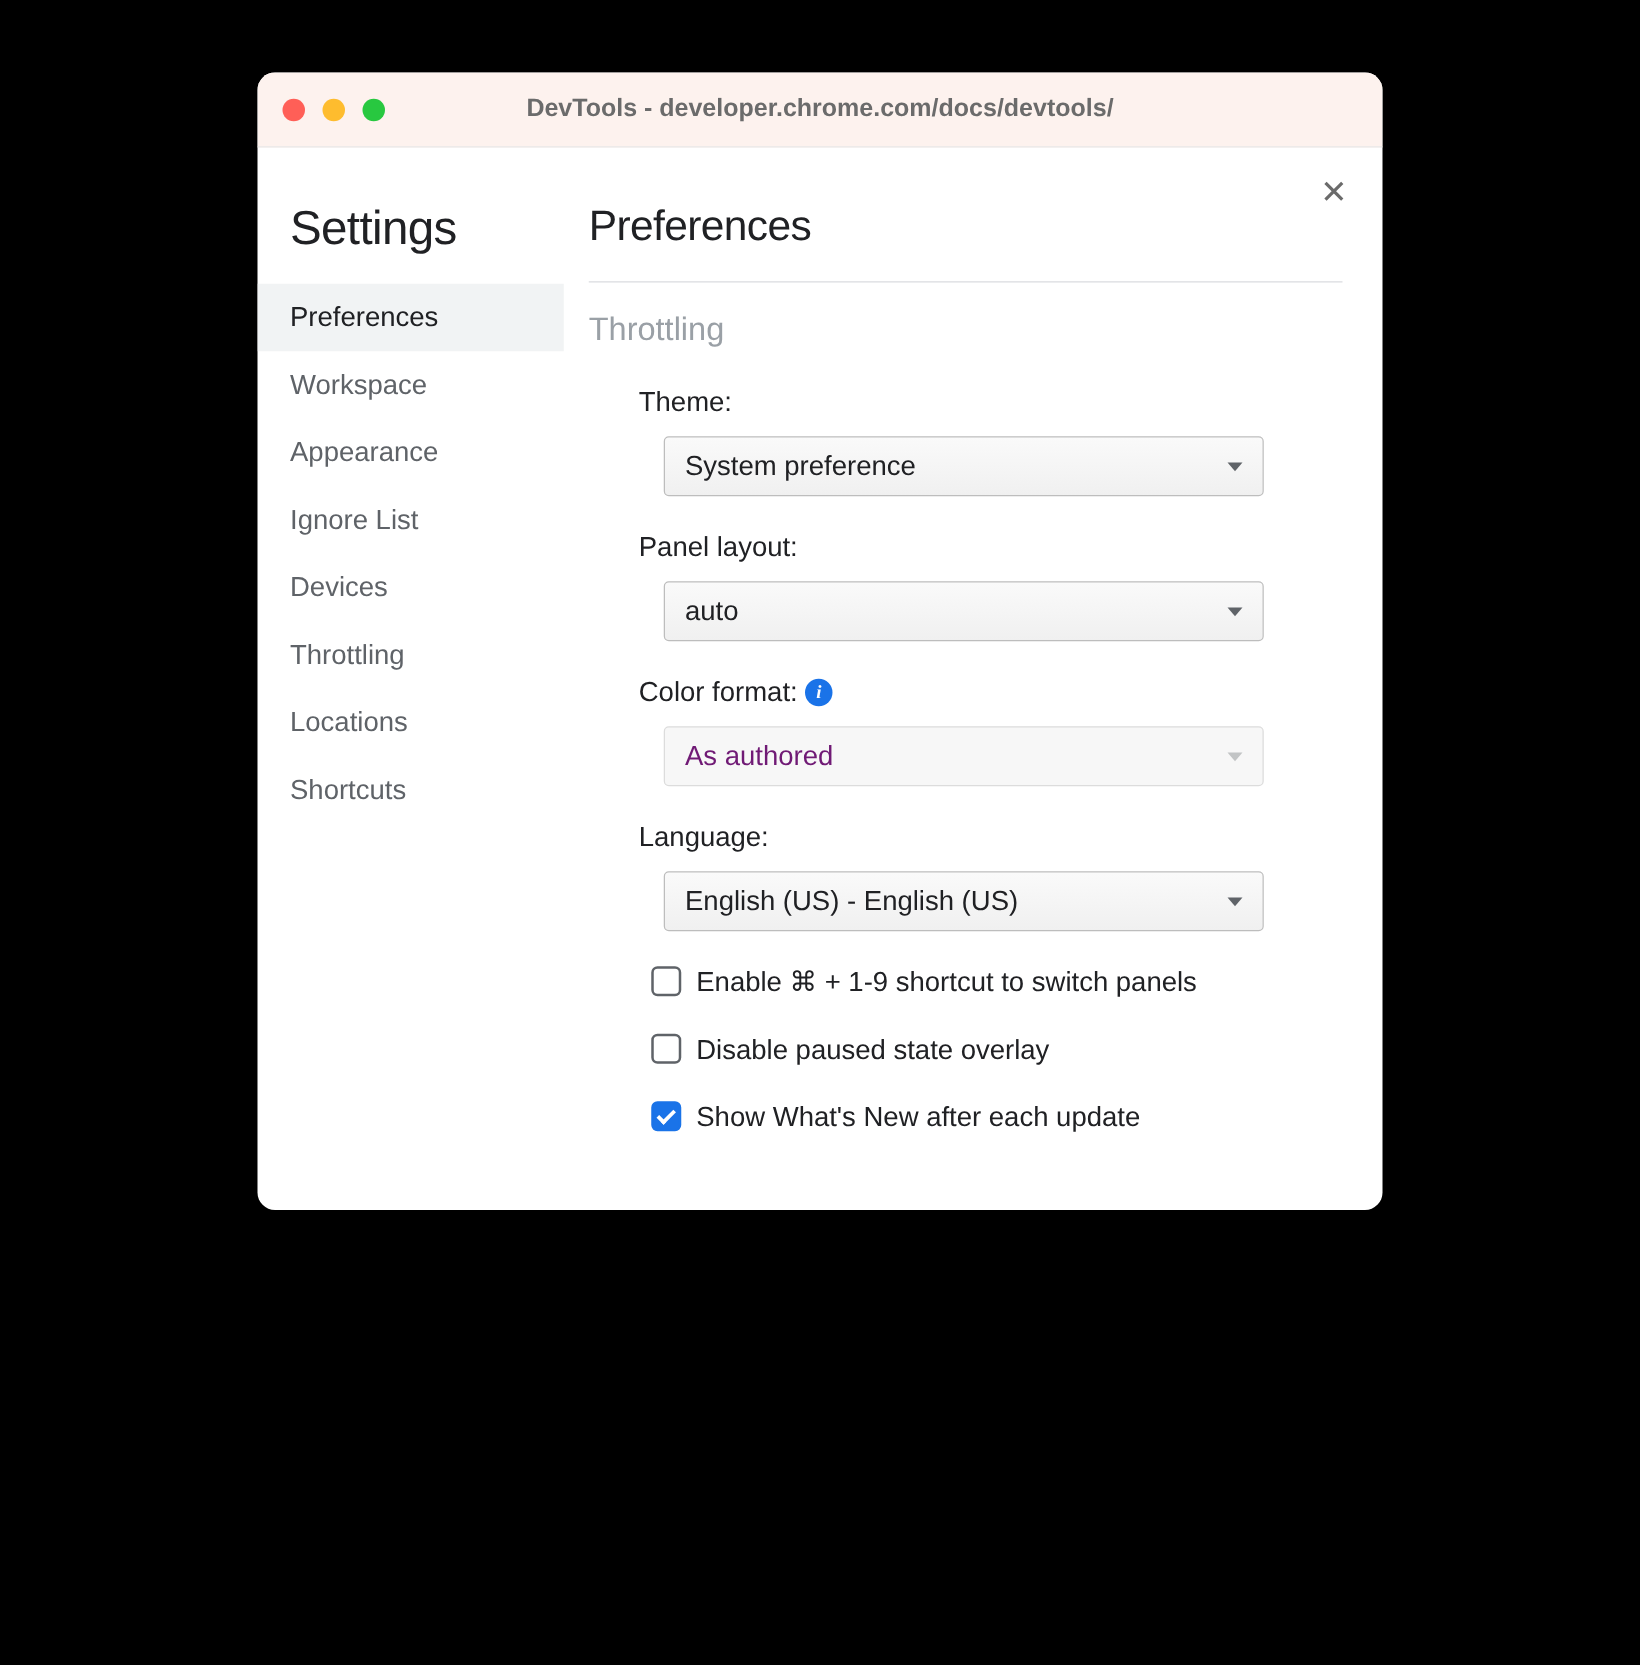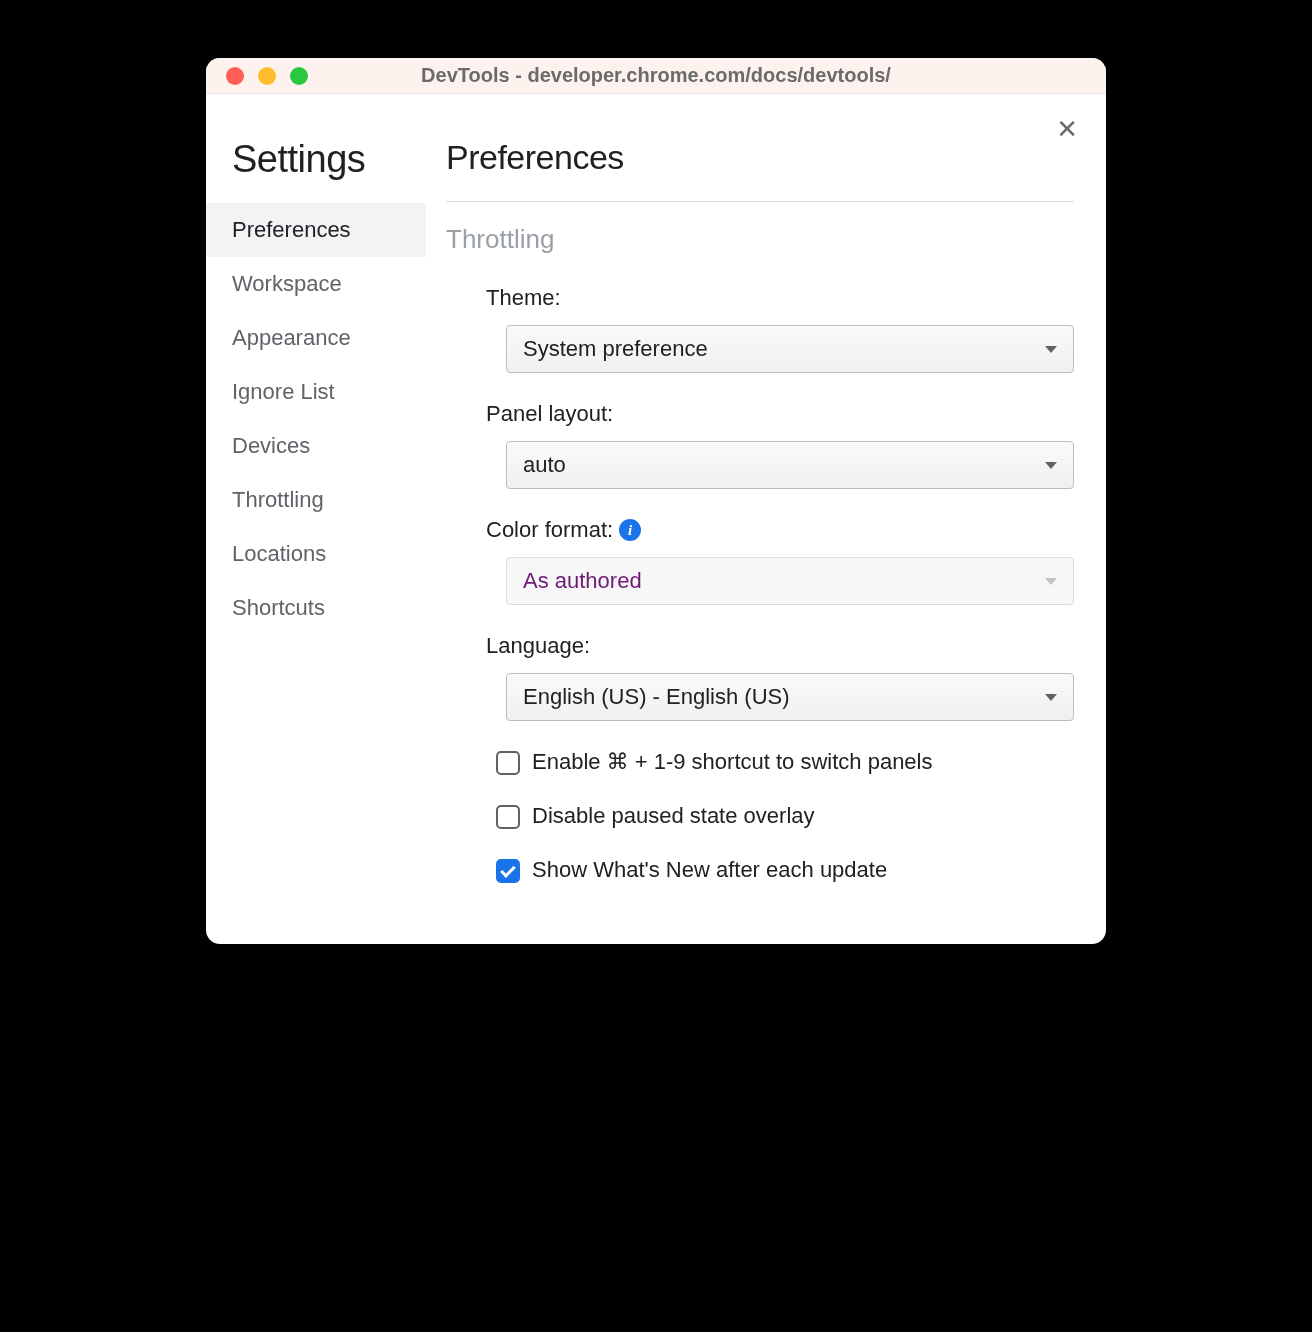--- a/index.html
+++ b/index.html
@@ -14,21 +14,21 @@
       padding-top: 58px;
     }
     .window {
       width: 900px;
       background: #fff;
       border-radius: 14px;
       overflow: hidden;
       box-shadow: 0 20px 60px rgba(0,0,0,0.5);
     }
     .titlebar {
-      height: 36px;
+      height: 60px;
       background: #fdf2ee;
       display: flex;
       align-items: center;
       padding: 0 20px;
       position: relative;
       border-bottom: 1px solid #e8e8e8;
     }
     .traffic-lights {
       display: flex;
       gap: 14px;
@@ -142,21 +142,21 @@
       color: #fff;
       align-items: center;
       justify-content: center;
       font-size: 15px;
       font-weight: 700;
       font-style: italic;
       font-family: Georgia, serif;
     }
     .select {
       margin-left: 20px;
-      width: 568px;
+      width: 480px;
       height: 48px;
       border: 1px solid #bdbdbd;
       border-radius: 4px;
       background: linear-gradient(#fafafa, #f0f0f0);
       display: flex;
       align-items: center;
       justify-content: space-between;
       padding: 0 16px;
       font-size: 22px;
       color: #202124;
@@ -172,21 +172,21 @@
     .select.disabled .caret { opacity: 0.35; }
     .caret {
       width: 0; height: 0;
       border-left: 6px solid transparent;
       border-right: 6px solid transparent;
       border-top: 7px solid #5f6368;
     }
     .checkbox-row {
       margin-left: 50px;
       display: flex;
-      align-items: flex-end;
+      align-items: flex-start;
       gap: 12px;
       margin-bottom: 28px;
       font-size: 22px;
       color: #202124;
       cursor: pointer;
     }
     .checkbox {
       width: 24px;
       height: 24px;
       border: 2px solid #5f6368;

